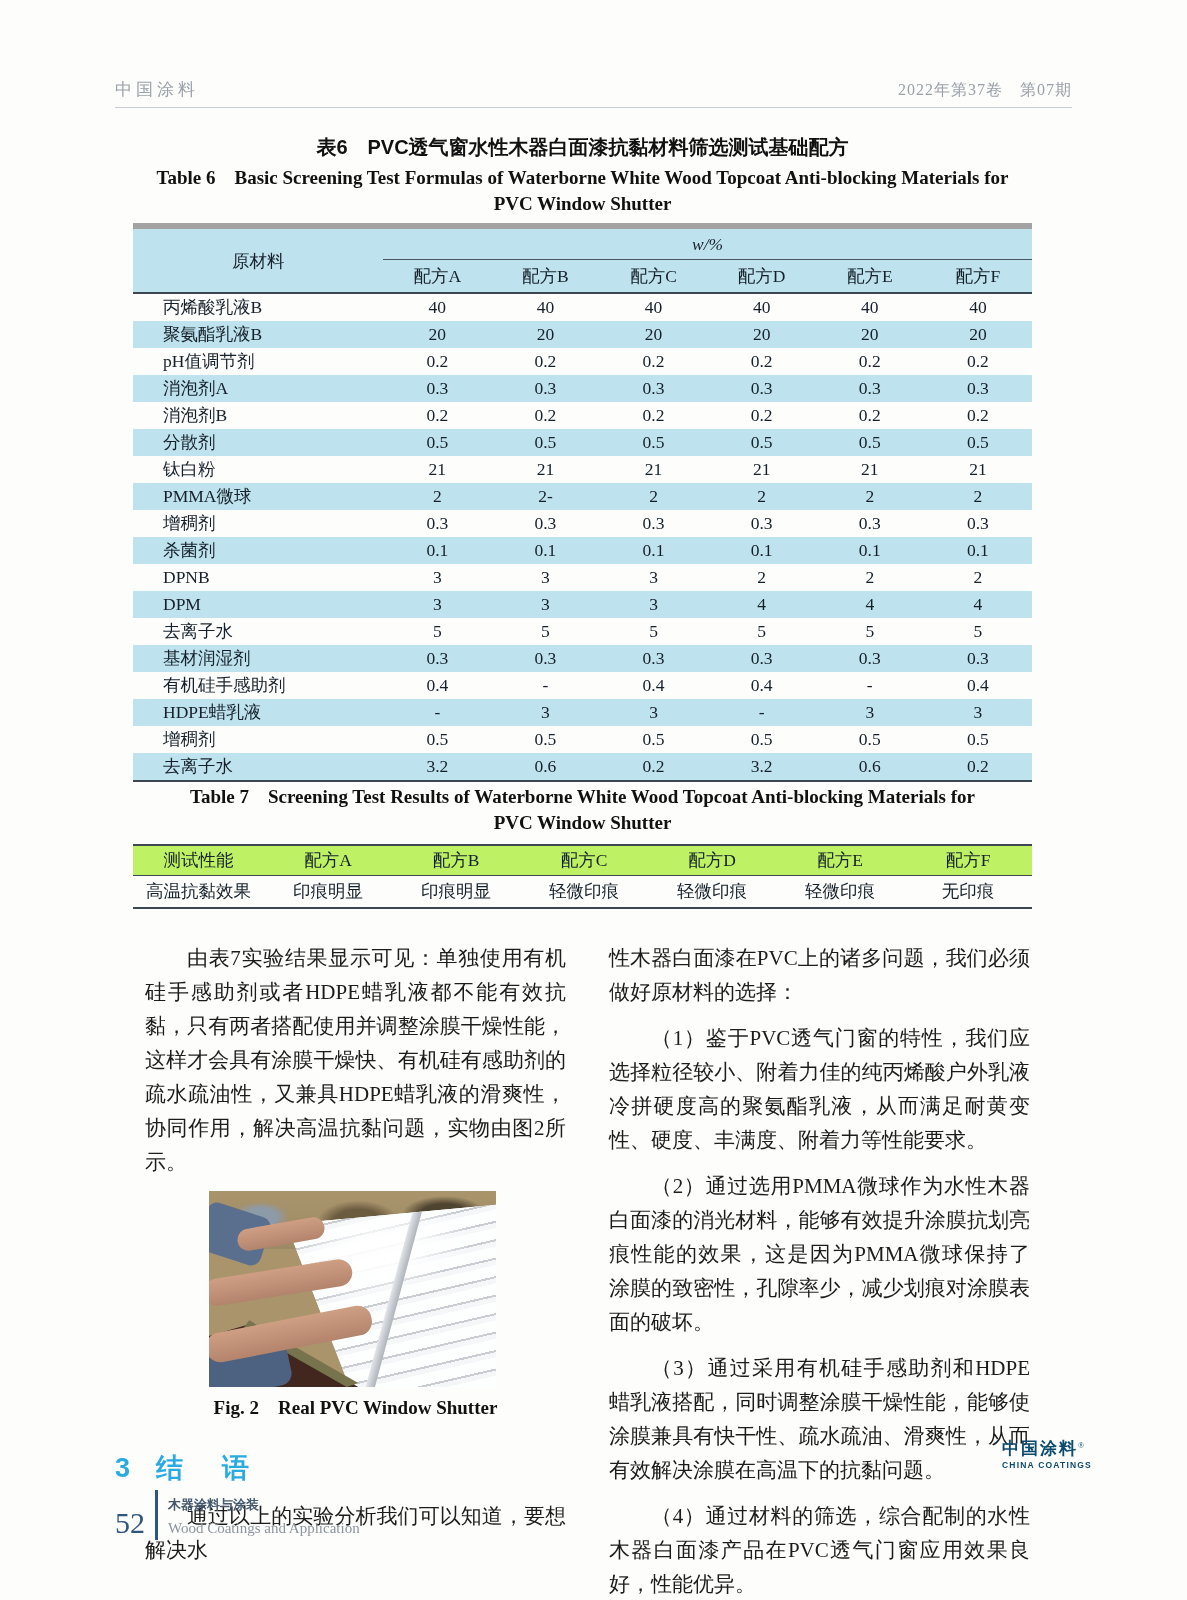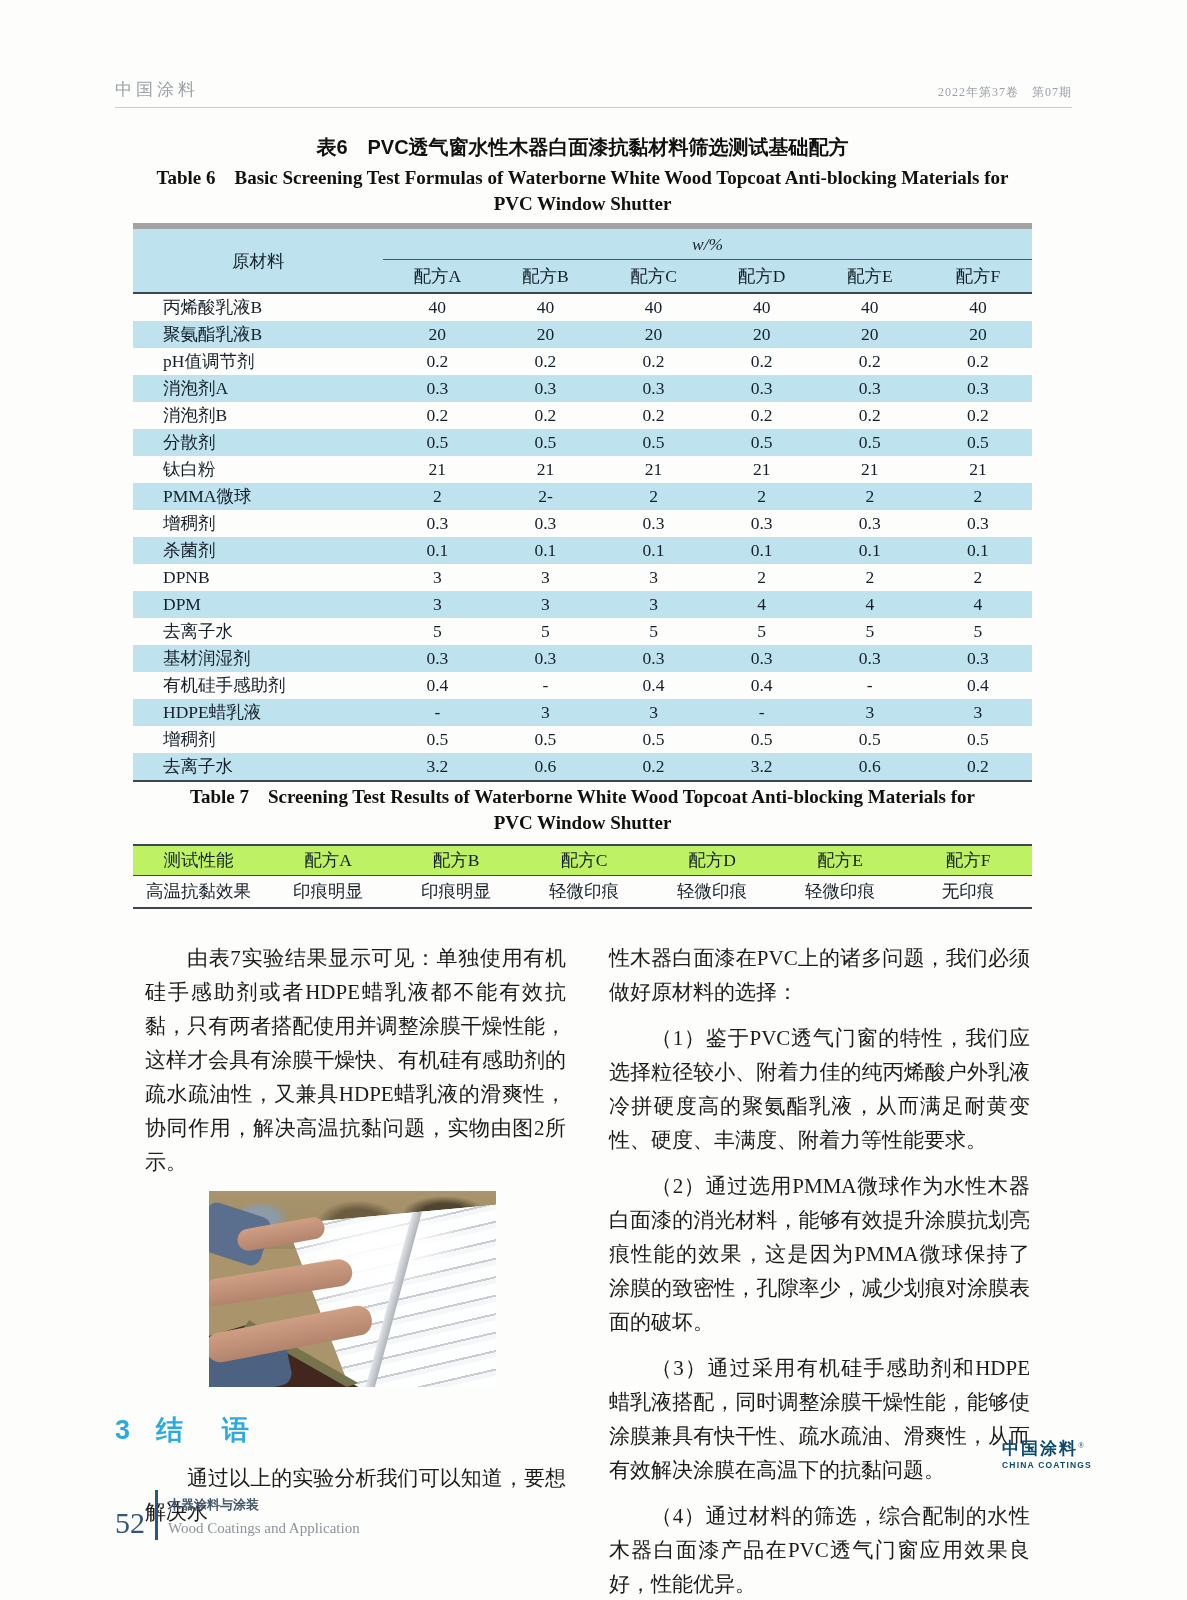--- a/index.html
+++ b/index.html
@@ -7,21 +7,21 @@
     width:1187px;height:1600px;position:relative;background:#fdfdfc;
     font-family:"Liberation Serif","DejaVu Serif",serif;color:#1c1c1c;
     overflow:hidden;
   }
   .content{position:absolute;left:115px;top:0;width:957px;}
 
   
   .runhead{display:flex;justify-content:space-between;align-items:flex-end;
     padding-top:78px;border-bottom:1px solid #c9ced3;padding-bottom:6px;}
   .runhead .jname{font-size:17px;color:#9aa1a8;letter-spacing:4px;}
-  .runhead .issue{font-size:12px;color:#9aa1a8;letter-spacing:1px;}
+  .runhead .issue{font-size:16px;color:#9aa1a8;letter-spacing:1px;}
 
   
   .tbl-title-zh{font-family:"Liberation Sans","DejaVu Sans",sans-serif;font-weight:bold;
     font-size:20px;text-align:center;width:899px;margin:26px 0 4px 18px;color:#111;}
   .tbl-title-en{font-weight:bold;font-size:19px;text-align:center;width:899px;
     margin:2px 0 0 18px;color:#111;}
 
   
   table.datatable{border-collapse:collapse;table-layout:fixed;width:899px;
     margin-left:18px;font-size:17.5px;}
@@ -359,20 +359,21 @@
           </div>
           <div class="ph-tableedge"></div>
           <div class="ph-moss"></div>
           <div class="ph-sleeve1"></div>
           <div class="ph-sleeve2"></div>
           <div class="ph-arm a1"></div>
           <div class="ph-arm a2"></div>
           <div class="ph-arm a3"></div>
         </div>
         <figcaption>
+          <div class="cap-en">Fig. 2　Real PVC Window Shutter</div>
         </figcaption>
       </figure>
 
       <div class="sect">
         <span class="snum">3</span>
         <span class="stitle">结　语</span>
       </div>
 
       <p class="ind">通过以上的实验分析我们可以知道，要想解决水</p>
     </div>

